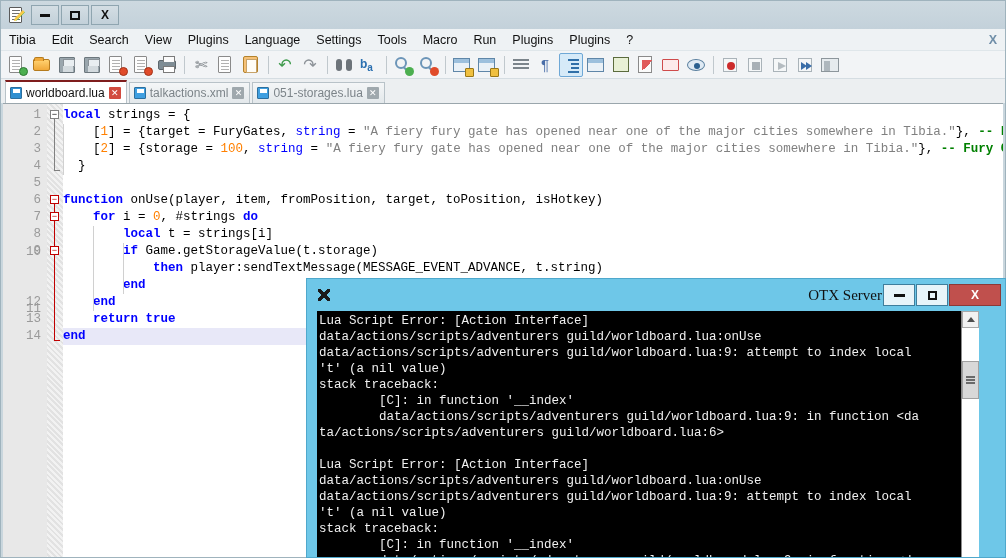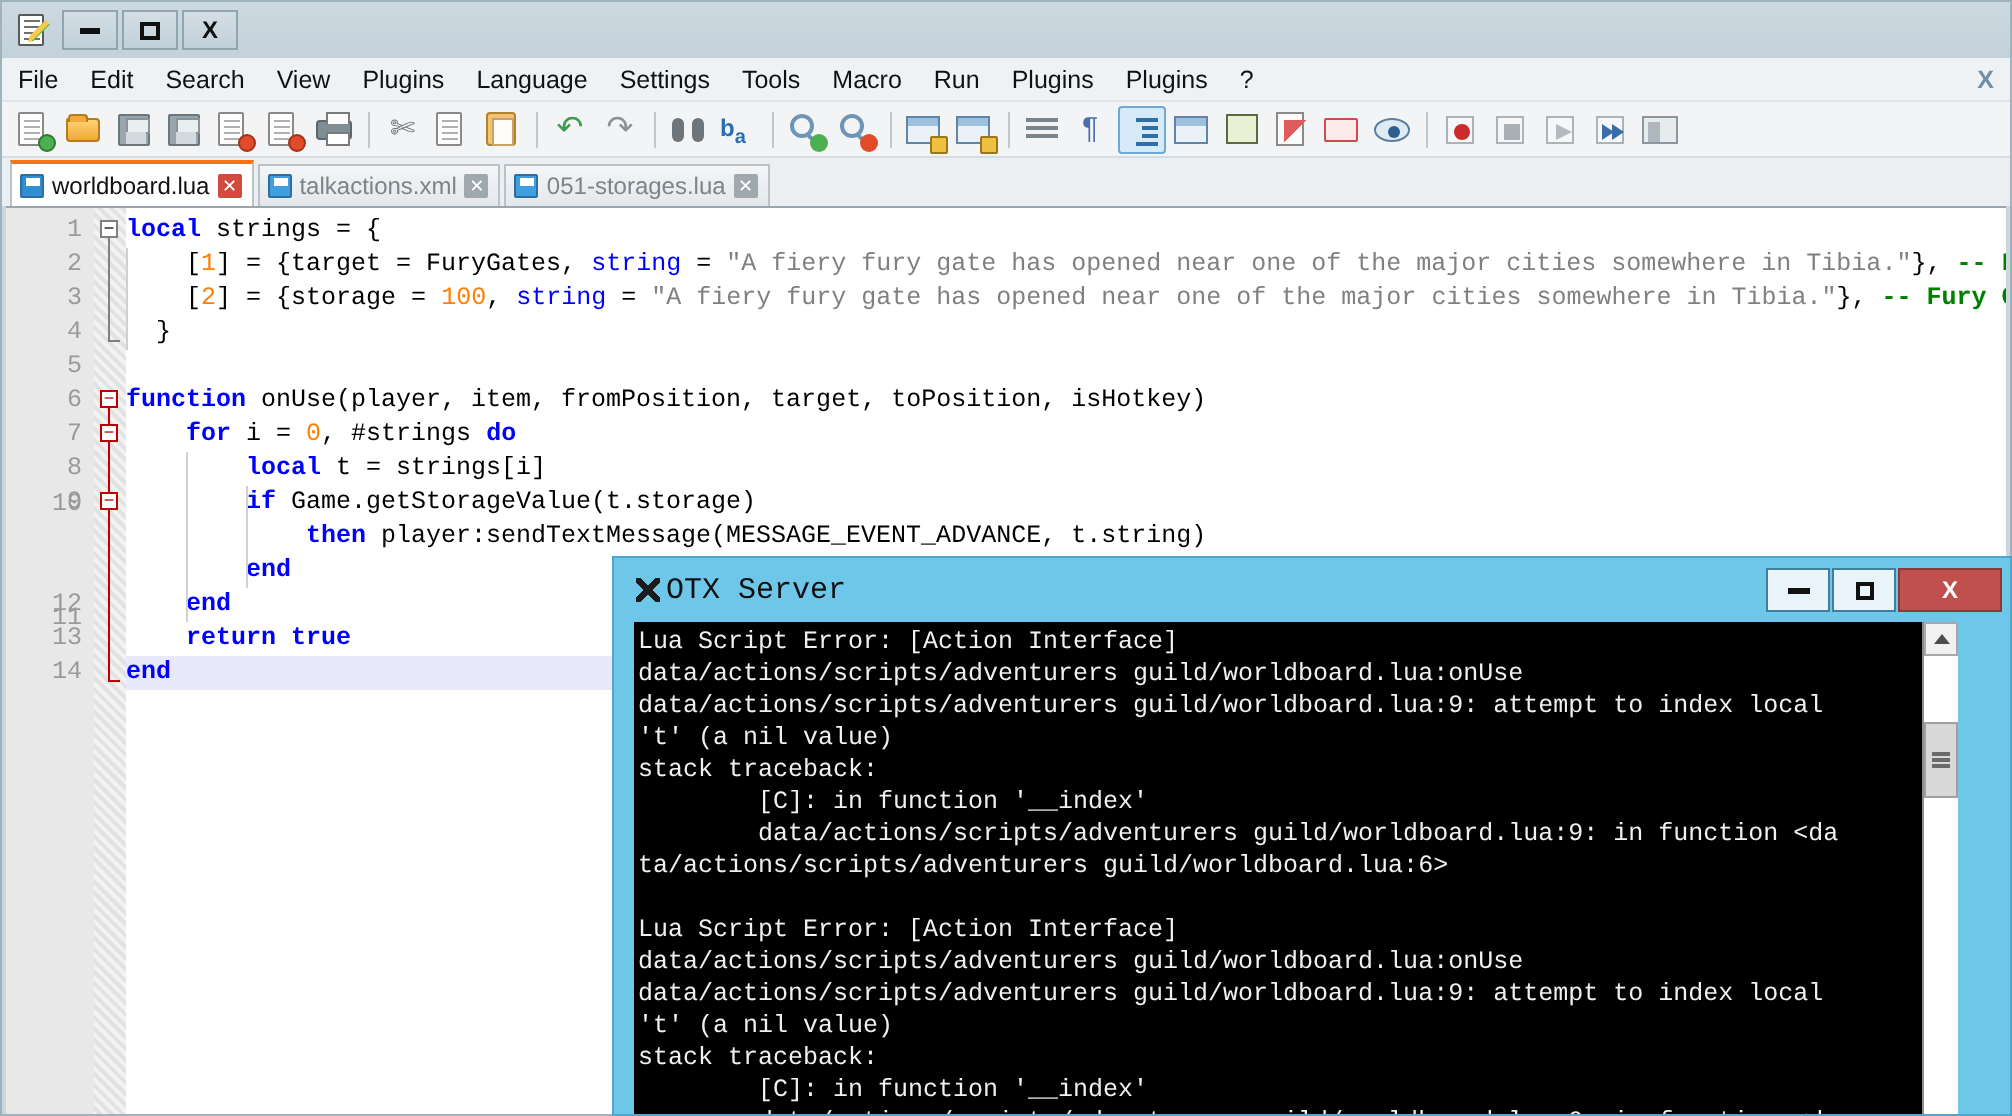--- a/index.html
+++ b/index.html
@@ -271,21 +271,21 @@
   }
   .tab {
     height: 21px; display: flex; align-items: center; gap: 4px;
     padding: 0 5px 0 4px; font-size: 12px; margin-right: 2px;
     border: 1px solid #b8c2c8; border-bottom: none;
     background: linear-gradient(to bottom, #f4f6f7, #e3e8eb);
     color: #7c8489;
   }
   .tab.active {
     background: #ffffff; color: #111111;
-    border-top: 2px solid #f97316;
+    border-top: 2px solid #7f1d1d;
     height: 23px;
   }
   .tab .disk {
     width: 12px; height: 12px; background: #3f9fe0; border: 1px solid #2c6f9e;
     border-radius: 1px; position: relative; flex: none;
   }
   .tab.active .disk { background: #2f8fd0; }
   .tab .disk::before {
     content: ""; position: absolute; left: 2px; top: 1px; width: 7px; height: 4px;
     background: #ffffff;
@@ -359,22 +359,22 @@
   #otx-appicon {
     width: 18px; height: 18px; margin-left: 8px; position: relative; flex: none;
   }
   #otx-appicon .sp {
     position: absolute; left: 3px; top: 3px; width: 12px; height: 12px;
     background:
       linear-gradient(45deg, transparent 40%, #1b1b1b 40% 60%, transparent 60%),
       linear-gradient(-45deg, transparent 40%, #1b1b1b 40% 60%, transparent 60%);
   }
   #otx-title-text {
-    flex: 1 1 auto; text-align: left; font-size: 15px; color: #111111;
-    font-family: Liberation Mono, monospace;
+    flex: 1 1 auto; text-align: right; font-size: 15px; color: #111111;
+    font-family: Liberation Serif, serif;
   }
   #otx-title-buttons { display: flex; align-items: center; flex: none; margin-right: 4px; }
   .otx-btn {
     width: 32px; height: 22px; margin-left: 1px;
     display: flex; align-items: center; justify-content: center;
     background: #e8f4f9; border: 1px solid #3f7e9c;
     font-size: 12px; color: #111; font-weight: bold;
   }
   .otx-btn.close { background: #c0504d; color: #ffffff; width: 52px; border-color: #8b3a38; }
   .otx-min-glyph { width: 11px; height: 3px; background: #111; }
@@ -423,21 +423,21 @@
           <span class="tb-glyph-min"></span>
         </span>
       <span class="tb-btn">
           <span class="tb-glyph-max"></span>
         </span>
       <span class="tb-btn close">X</span>
     </span>
   </div>
 
   <div id="npp-menubar">
-    <span class="menu-item">File</span>
+    <span class="menu-item">Tibia</span>
     <span class="menu-item">Edit</span>
     <span class="menu-item">Search</span>
     <span class="menu-item">View</span>
     <span class="menu-item">Plugins</span>
     <span class="menu-item">Language</span>
     <span class="menu-item">Settings</span>
     <span class="menu-item">Tools</span>
     <span class="menu-item">Macro</span>
     <span class="menu-item">Run</span>
     <span class="menu-item">Plugins</span>

